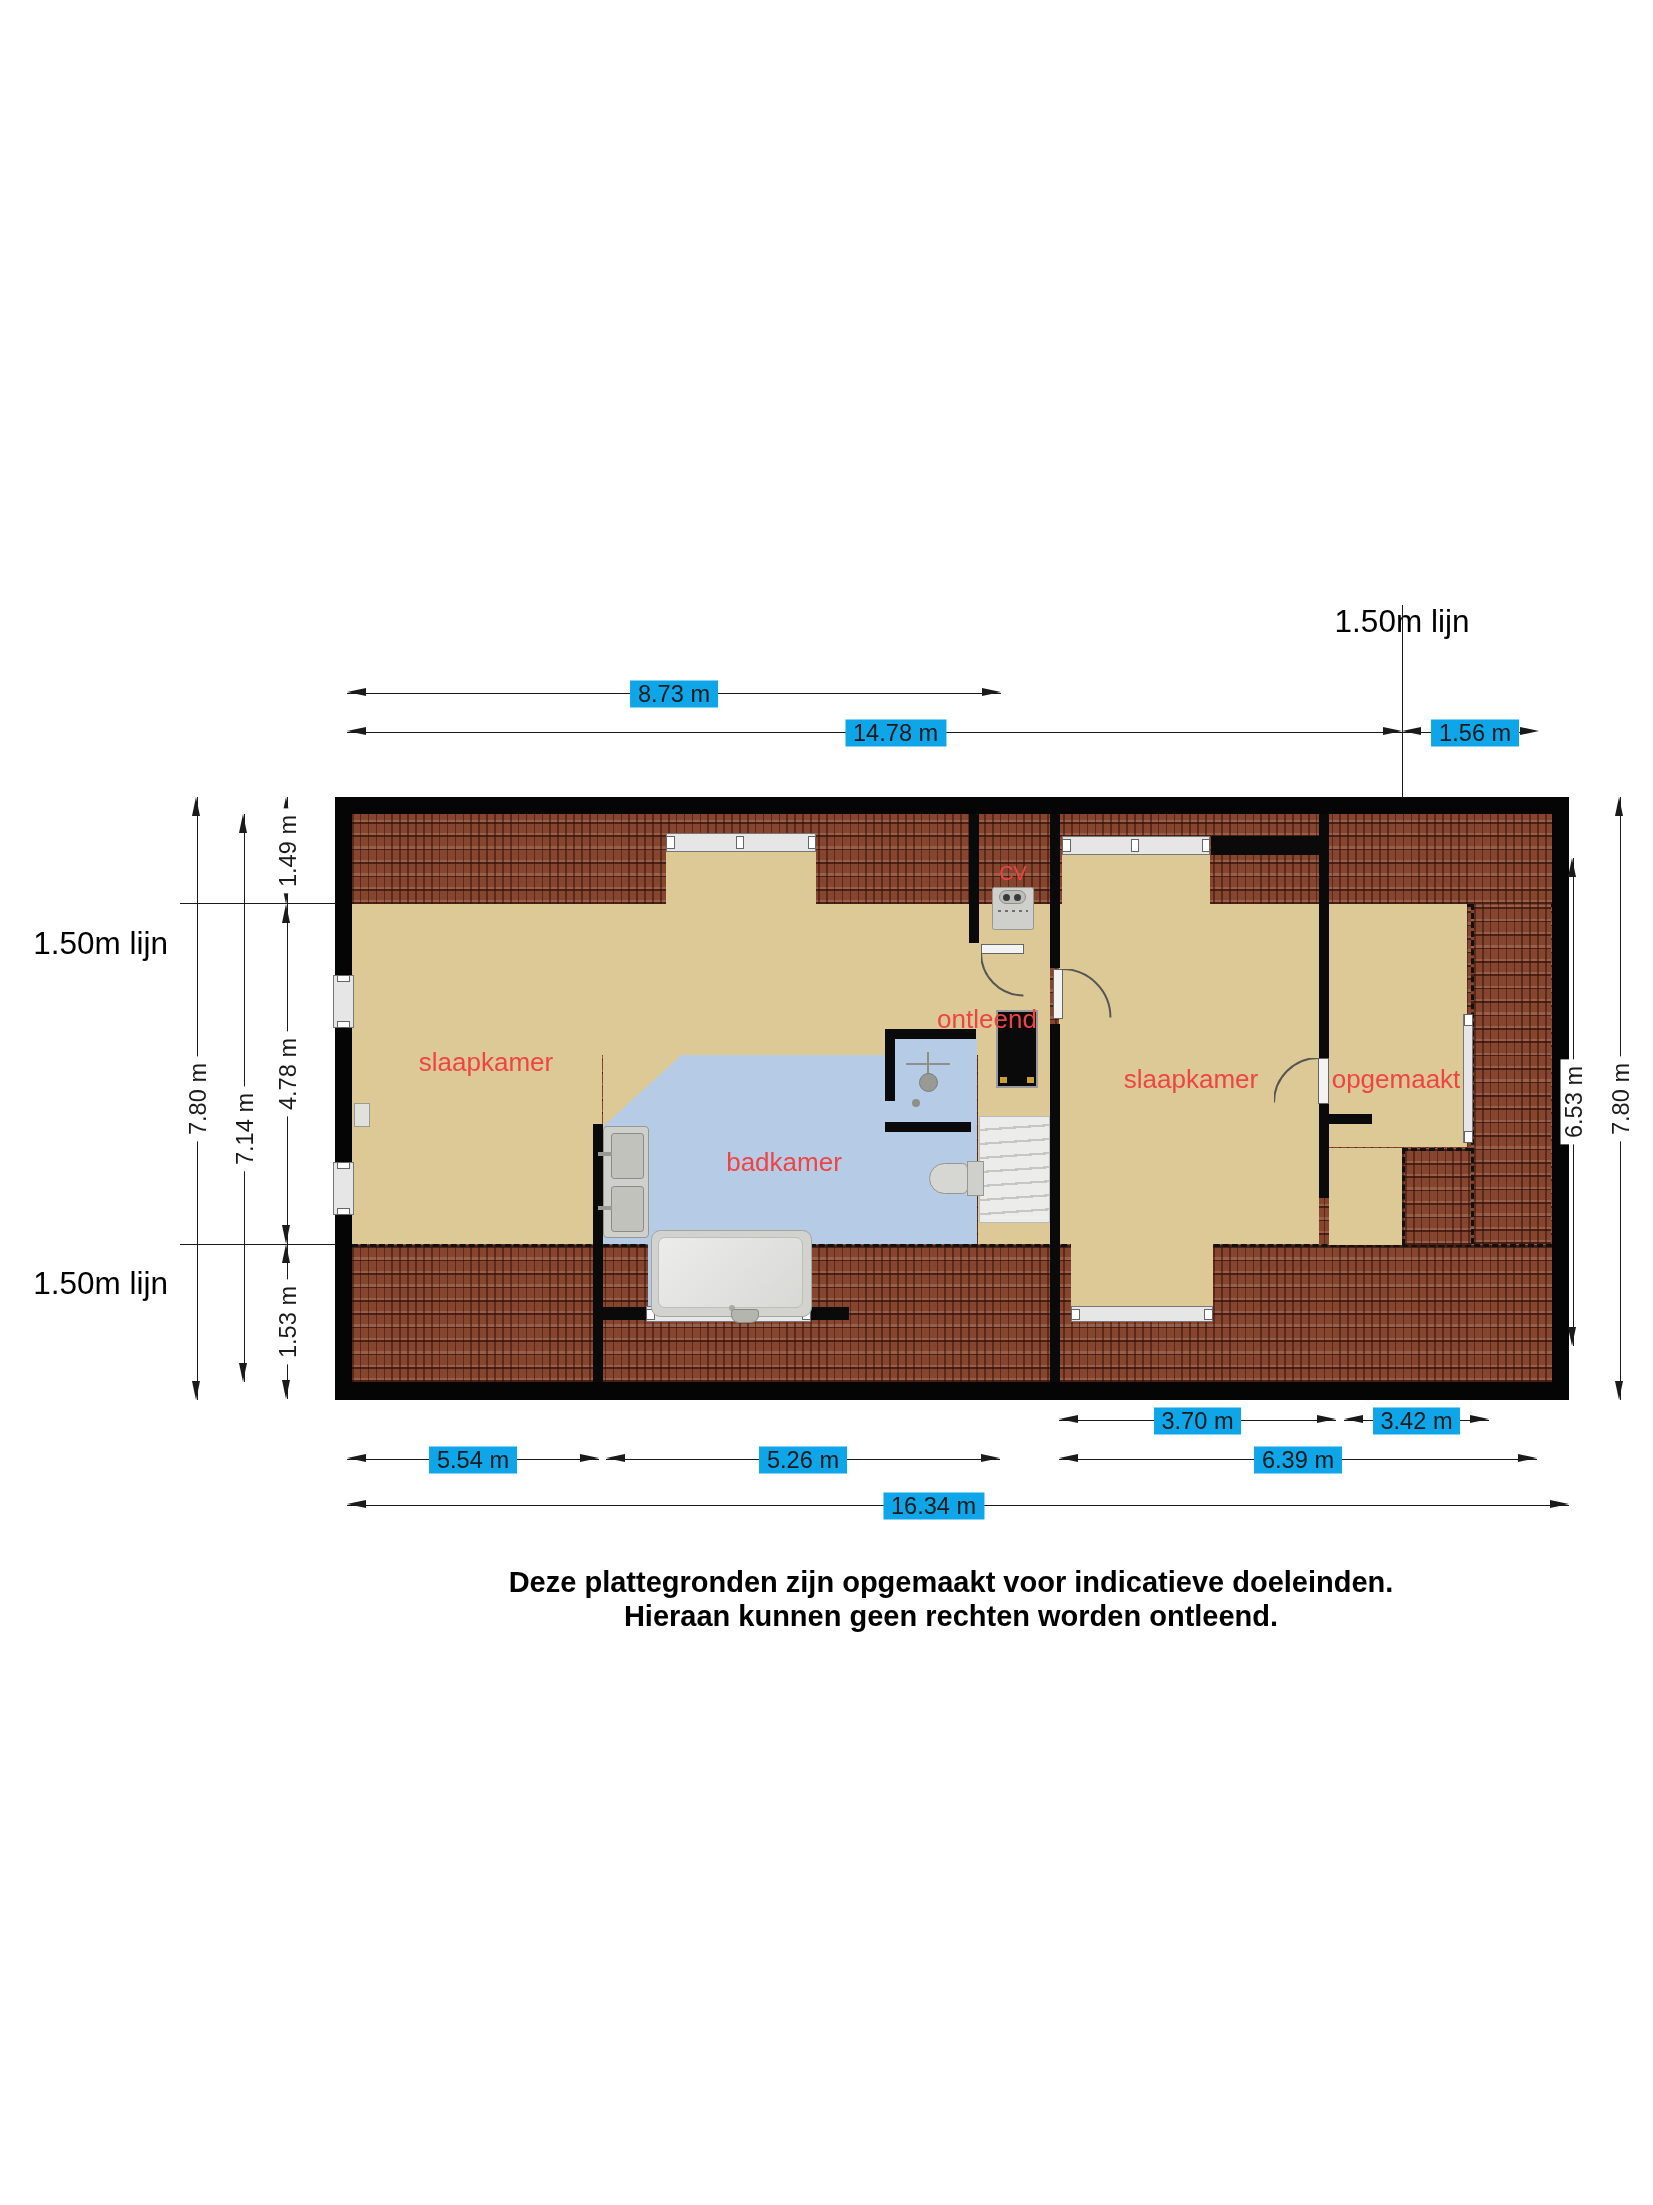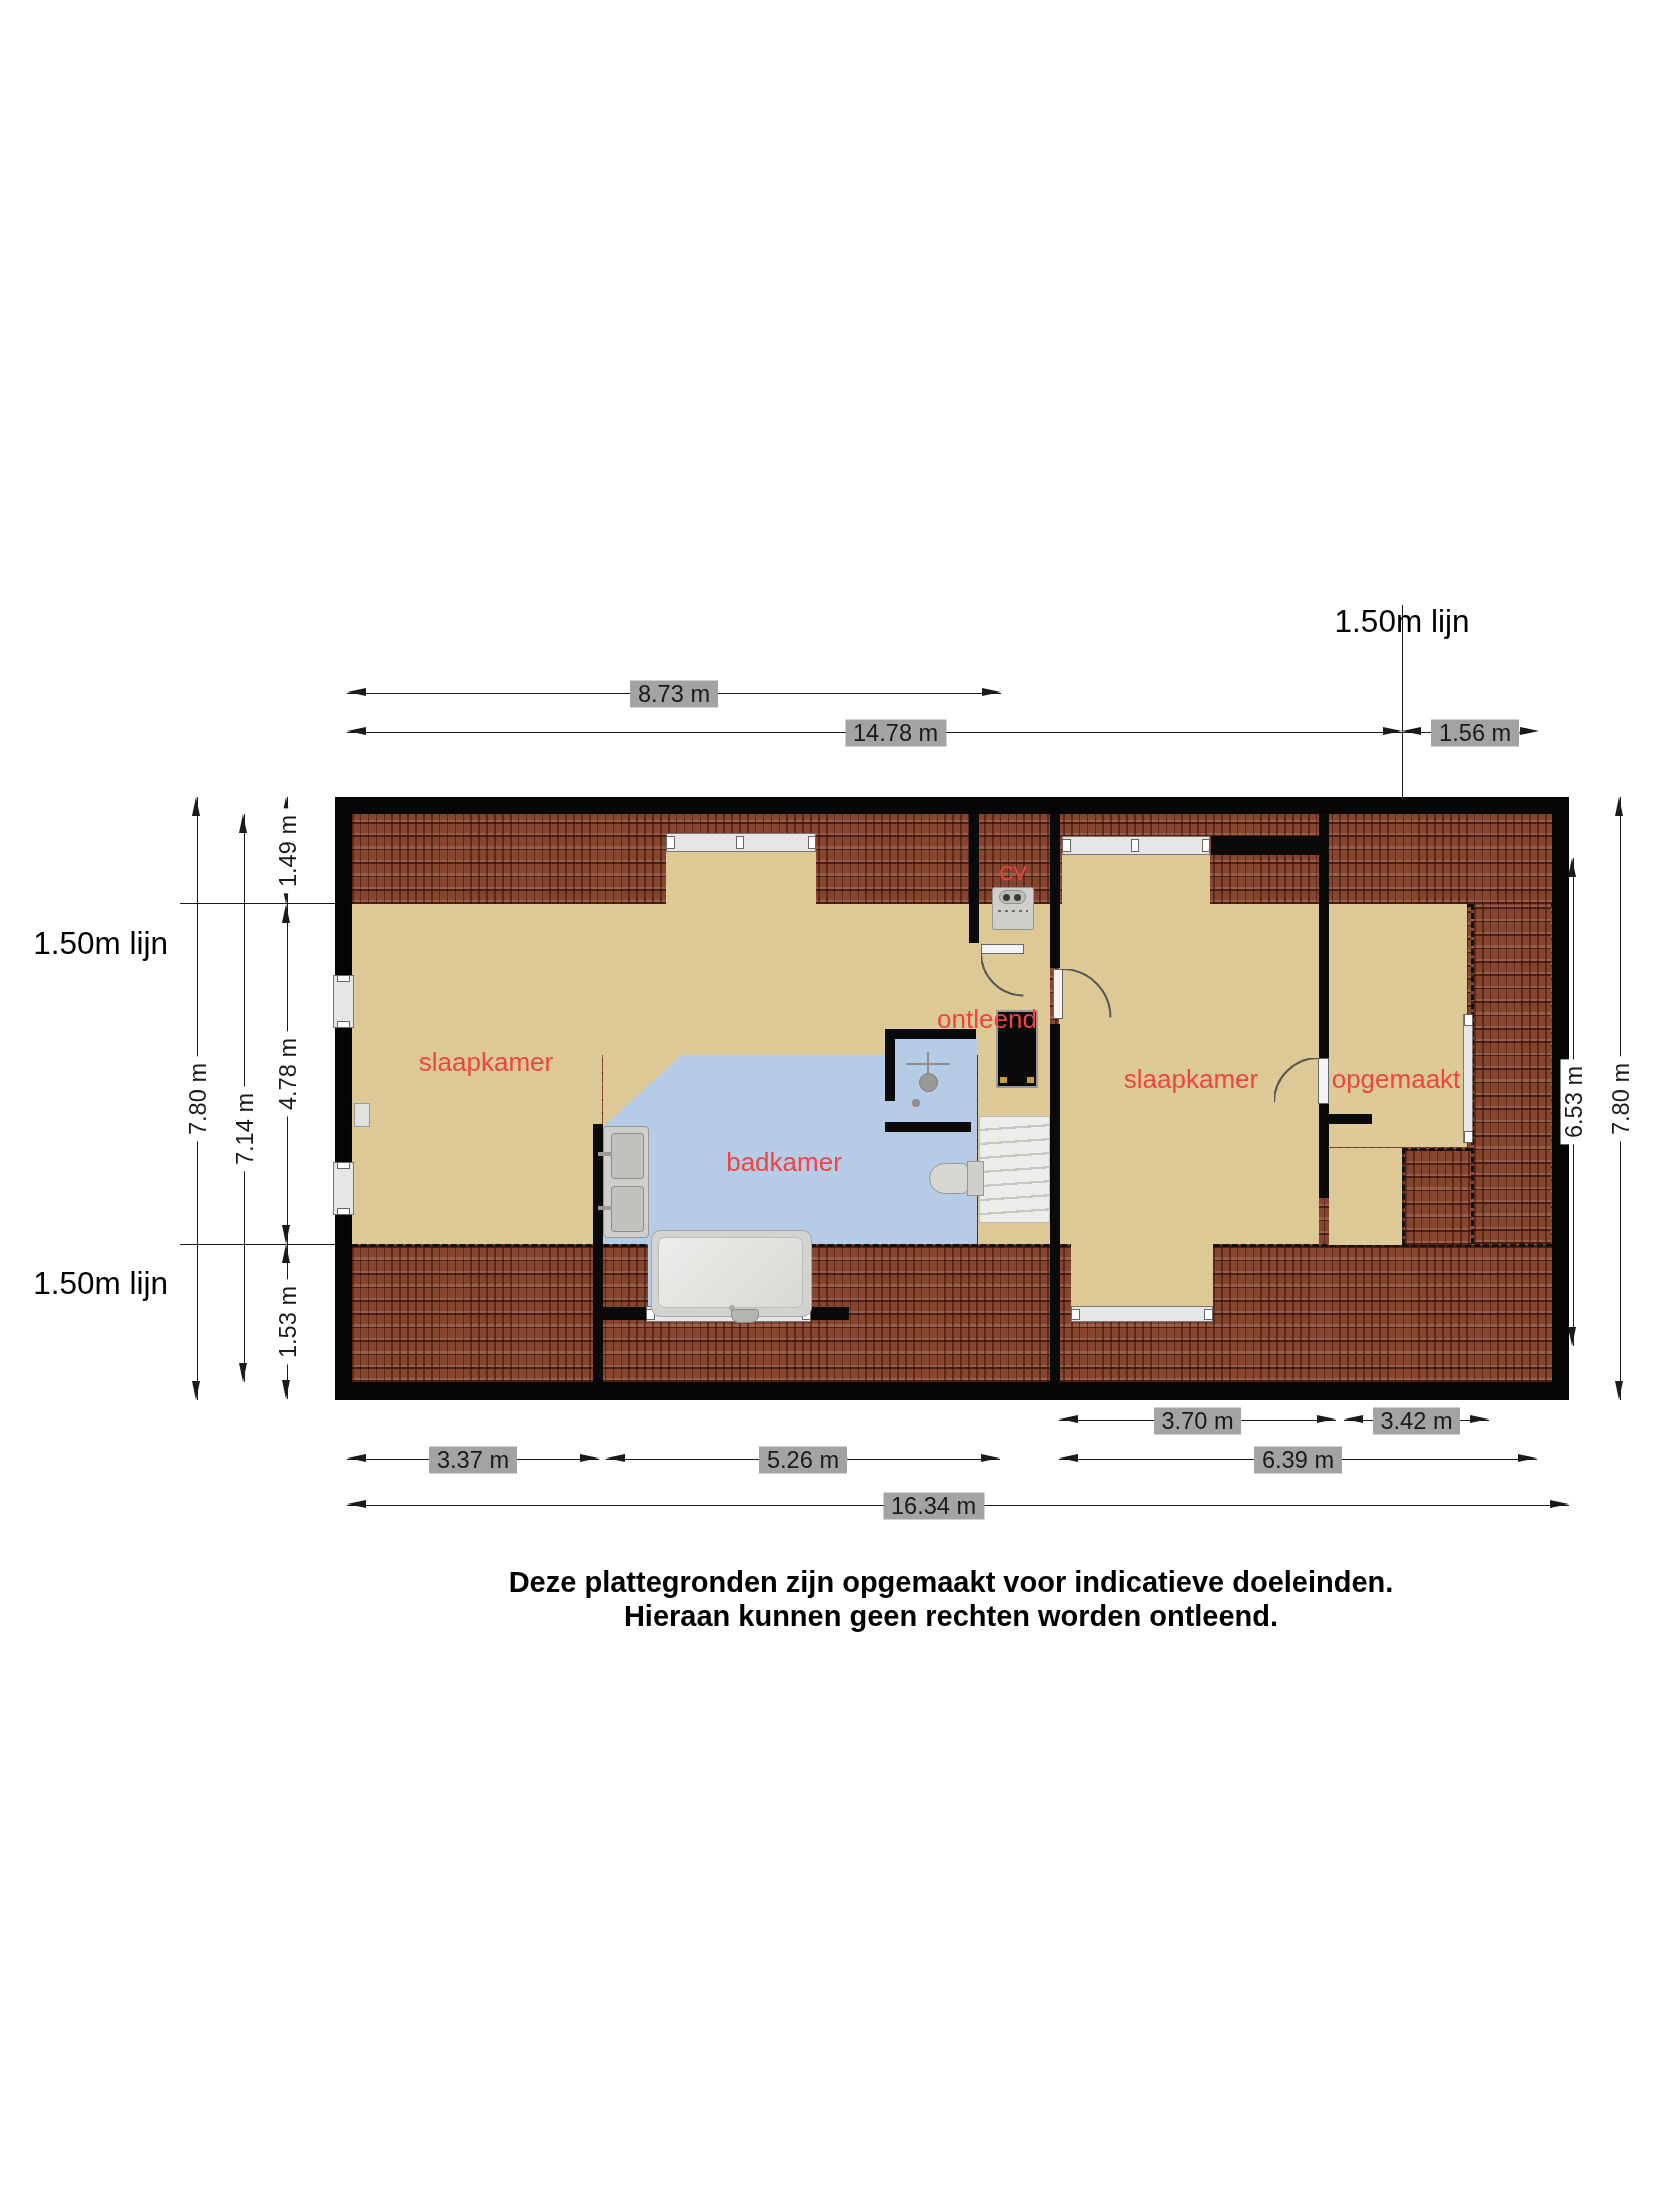--- a/index.html
+++ b/index.html
@@ -19,21 +19,21 @@
   .dash-t{border-top:3.2px dashed #111;}
   .dash-l{border-left:3.2px dashed #111;}
   
   .win{background:#e6e6e6;border:1.6px solid #777;}
   .wincap{position:absolute;background:#fff;border:0.8px solid #666;}
   
   .fix{background:#cfcfcb;border:1.6px solid #97978f;border-radius:3.9px;}
   
   .hline{height:0;border-top:1.6px solid #1a1a1a;}
   .vline{width:0;border-left:1.6px solid #1a1a1a;}
-  .dlbl{position:absolute;background:#a3a3a3;padding:0 7.9px;font-size:23.6px;white-space:nowrap;
+  .dlbl{position:absolute;background:#0ea5e9;padding:0 7.9px;font-size:23.6px;white-space:nowrap;
         transform:translate(-50%,-50%);}
   .vlbl{position:absolute;background:#fff;padding:0 6.3px;font-size:23.6px;white-space:nowrap;
         transform:translate(-50%,-50%) rotate(-90deg);}
   .ah{position:absolute;width:0;height:0;border:solid transparent;}
   .ah-l{border-width:4.7px 19px 4.7px 0;border-right-color:#1a1a1a;}
   .ah-r{border-width:4.7px 0 4.7px 19px;border-left-color:#1a1a1a;}
   .ah-u{border-width:0 4.7px 19px 4.7px;border-bottom-color:#1a1a1a;}
   .ah-d{border-width:19px 4.7px 0 4.7px;border-top-color:#1a1a1a;}
   
   .room-lbl{position:absolute;transform:translate(-50%,-50%);font-size:26px;color:#ef4444;white-space:nowrap;}
@@ -254,21 +254,21 @@
 <div class="abs" style="left:1344px;top:1420px;width:145px;">
   <div class="abs hline" style="left:0;top:0;width:145px;"></div>
   <div class="ah ah-l" style="left:0;top:-4.7px;"></div>
     <div class="ah ah-r" style="right:0;top:-4.7px;"></div>
   <span class="dlbl" style="left:50%;top:0.8px;">3.42 m</span>
 </div>
 <div class="abs" style="left:347px;top:1459px;width:252px;">
   <div class="abs hline" style="left:0;top:0;width:252px;"></div>
   <div class="ah ah-l" style="left:0;top:-4.7px;"></div>
     <div class="ah ah-r" style="right:0;top:-4.7px;"></div>
-  <span class="dlbl" style="left:50%;top:0.8px;">3.37 m</span>
+  <span class="dlbl" style="left:50%;top:0.8px;">5.54 m</span>
 </div>
 <div class="abs" style="left:606px;top:1459px;width:394px;">
   <div class="abs hline" style="left:0;top:0;width:394px;"></div>
   <div class="ah ah-l" style="left:0;top:-4.7px;"></div>
     <div class="ah ah-r" style="right:0;top:-4.7px;"></div>
   <span class="dlbl" style="left:50%;top:0.8px;">5.26 m</span>
 </div>
 <div class="abs" style="left:1059px;top:1459px;width:478px;">
   <div class="abs hline" style="left:0;top:0;width:478px;"></div>
   <div class="ah ah-l" style="left:0;top:-4.7px;"></div>

